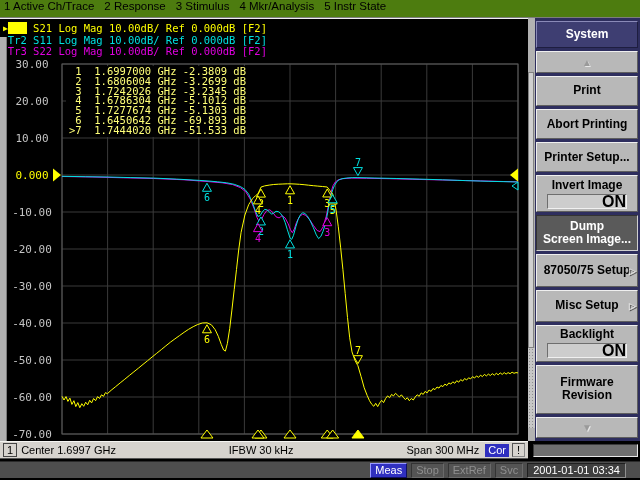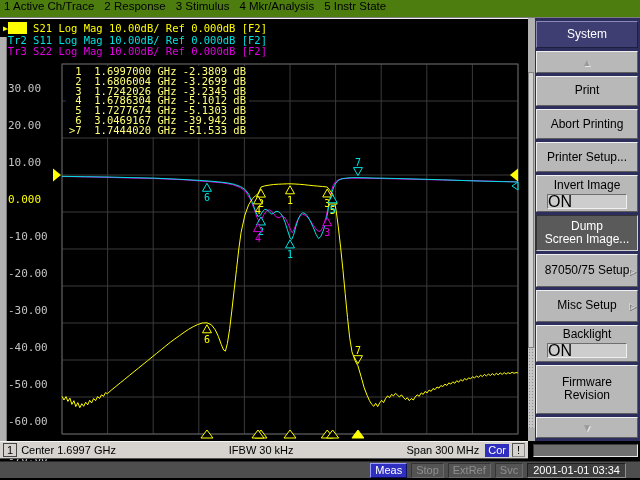--- a/index.html
+++ b/index.html
@@ -20,22 +20,22 @@
   #legend{left:3px;top:4px;font-family:"DejaVu Sans Mono", monospace;font-size:10.5px;line-height:10.5px;white-space:pre;}
   .leg-row{display:block;}
   .leg-arrow{color:#ffff00;font-size:8px;vertical-align:1px;}
   .leg-id-active{background:#ffff00;color:#000;}
 
   
   #marker-table{left:66px;top:47px;background:#000;font-family:"DejaVu Sans Mono", monospace;
                 font-size:10.5px;line-height:9.8px;color:#ffff78;white-space:pre;padding:1px 3px;}
 
   
-  .ytick{position:absolute;left:8px;width:48px;text-align:left;font-family:"DejaVu Sans Mono", monospace;
-         font-size:11px;color:#c4c4c4;line-height:11px;margin-top:24px;}
+  .ytick{position:absolute;left:8px;width:48px;text-align:center;font-family:"DejaVu Sans Mono", monospace;
+         font-size:11px;color:#c4c4c4;line-height:11px;}
   .ytick.ref{color:#ffff00;}
 
   
   #chbar{left:0;top:441px;width:528px;height:18px;background:#d6d3ce;border-top:1px solid #f5f5f2;
          border-bottom:1px solid #555;display:flex;align-items:center;font-size:11px;color:#000;box-sizing:border-box;}
   #ch-num{border:1px solid #444;margin:0 4px 0 3px;padding:0 3px;line-height:12px;font-size:11px;}
   #cor-box{background:#2f2fbf;color:#fff;padding:0 3px;margin-left:6px;line-height:13px;}
   #alert-box{border:1px solid #8a8a8a;border-top-color:#555;border-left-color:#555;background:#d6d3ce;
              padding:0 4px;margin:0 3px;line-height:12px;}
   .sp{flex:1;}
@@ -43,21 +43,21 @@
   
   #panel{left:528px;top:18px;width:112px;height:423px;background:#d6d3ce;}
   #panel-scroll{left:0;top:0;width:7px;height:423px;background:#b2b2b2;}
   #scroll-thumb{left:0;top:54px;width:6px;height:276px;background:#d0d0d0;border:1px solid #828282;box-sizing:border-box;}
   #scroll-track{left:0;top:330px;width:7px;height:80px;background-color:#c6c6c6;
                 background-image:radial-gradient(#8f8f8f 30%, rgba(0,0,0,0) 30%);background-size:3px 3px;}
   #sk-col{left:7px;top:0;width:105px;height:423px;background:#2e2e5e;padding:3px 2px 0 1px;box-sizing:border-box;
           display:flex;flex-direction:column;}
   .sk{width:100%;margin-bottom:3px;background:#b8b8b8;color:#000;font-size:12px;
       border:1px solid;border-color:#efefef #5e5e5e #5e5e5e #efefef;box-sizing:border-box;
-      display:flex;flex-direction:column;align-items:center;justify-content:center;text-align:left;line-height:13px;}
+      display:flex;flex-direction:column;align-items:center;justify-content:center;text-align:right;line-height:13px;font-weight:bold;}
   .sk-title{height:28px;background:#3e3e72;color:#fff;border-color:#8a8ab8 #1e1e40 #1e1e40 #8a8ab8;}
   .sk-nav{height:22px;}
   .sk-plain{height:31px;}
   .sk-sub{height:33px;position:relative;}
   .sk-toggle{height:38px;}
   .sk-two{height:50px;}
   .sk-dark{height:37px;background:#5a5a5a;color:#fff;border-color:#333 #cfcfcf #cfcfcf #333;}
   .sk-on{width:78px;background:#cdcdcd;border:1px solid;border-color:#6e6e6e #f0f0f0 #f0f0f0 #6e6e6e;
          margin-top:2px;font-size:16px;line-height:13px;}
   .sk-arrow{position:absolute;right:1px;top:50%;margin-top:-6px;color:#e2e2e2;font-size:9px;
@@ -147,21 +147,21 @@
       <polygon points="357.9470400000001,156.59 353.4470400000001,148.59 362.4470400000001,148.59" fill="#000" stroke="#00e0e0" stroke-width="1"></polygon>
       <text x="357.9470400000001" y="146.59" fill="#00e0e0" text-anchor="middle" font-size="10" font-family="DejaVu Sans Mono, monospace">7</text>
       <polygon points="257.9742080000001,204.62 253.4742080000001,212.62 262.4742080000001,212.62" fill="#000" stroke="#e000e0" stroke-width="1"></polygon>
       <text x="257.9742080000001" y="222.62" fill="#e000e0" text-anchor="middle" font-size="10" font-family="DejaVu Sans Mono, monospace">4</text>
       <polygon points="327.2439519999999,198.7 322.7439519999999,206.7 331.7439519999999,206.7" fill="#000" stroke="#e000e0" stroke-width="1"></polygon>
       <text x="327.2439519999999" y="216.7" fill="#e000e0" text-anchor="middle" font-size="10" font-family="DejaVu Sans Mono, monospace">3</text>
       <polygon points="53,149.5 53,162.5 61,156" fill="#ffff00"></polygon>
       <polygon points="518,149.5 518,162.5 510,156" fill="#ffff00"></polygon>
       <polygon points="518,163 518,171 512,167" fill="none" stroke="#00e0e0" stroke-width="1"></polygon>
     </svg>
-  <div id="marker-table" class="abs"><div> 1  1.6997000 GHz -2.3809 dB</div><div> 2  1.6806004 GHz -3.2699 dB</div><div> 3  1.7242026 GHz -3.2345 dB</div><div> 4  1.6786304 GHz -5.1012 dB</div><div> 5  1.7277674 GHz -5.1303 dB</div><div> 6  3.0469167 GHz -39.942 dB</div><div>&gt;7  1.7444020 GHz -51.533 dB</div></div>
+  <div id="marker-table" class="abs"><div> 1  1.6997000 GHz -2.3809 dB</div><div> 2  1.6806004 GHz -3.2699 dB</div><div> 3  1.7242026 GHz -3.2345 dB</div><div> 4  1.6786304 GHz -5.1012 dB</div><div> 5  1.7277674 GHz -5.1303 dB</div><div> 6  1.6450642 GHz -69.893 dB</div><div>&gt;7  1.7444020 GHz -51.533 dB</div></div>
   <div id="yticks">
       <div class="ytick" style="top: 39.5px;">30.00</div>
       <div class="ytick" style="top: 76.5px;">20.00</div>
       <div class="ytick" style="top: 113.5px;">10.00</div>
       <div class="ytick ref" style="top: 150.5px;">0.000</div>
       <div class="ytick" style="top: 187.5px;">-10.00</div>
       <div class="ytick" style="top: 224.5px;">-20.00</div>
       <div class="ytick" style="top: 261.5px;">-30.00</div>
       <div class="ytick" style="top: 298.5px;">-40.00</div>
       <div class="ytick" style="top: 335.5px;">-50.00</div>

